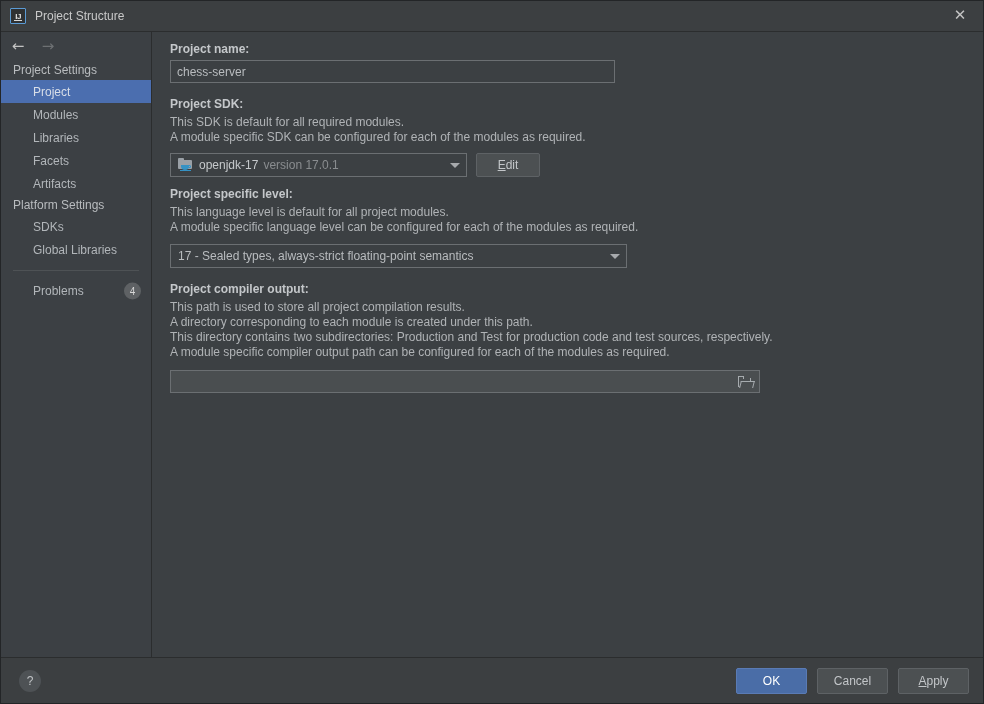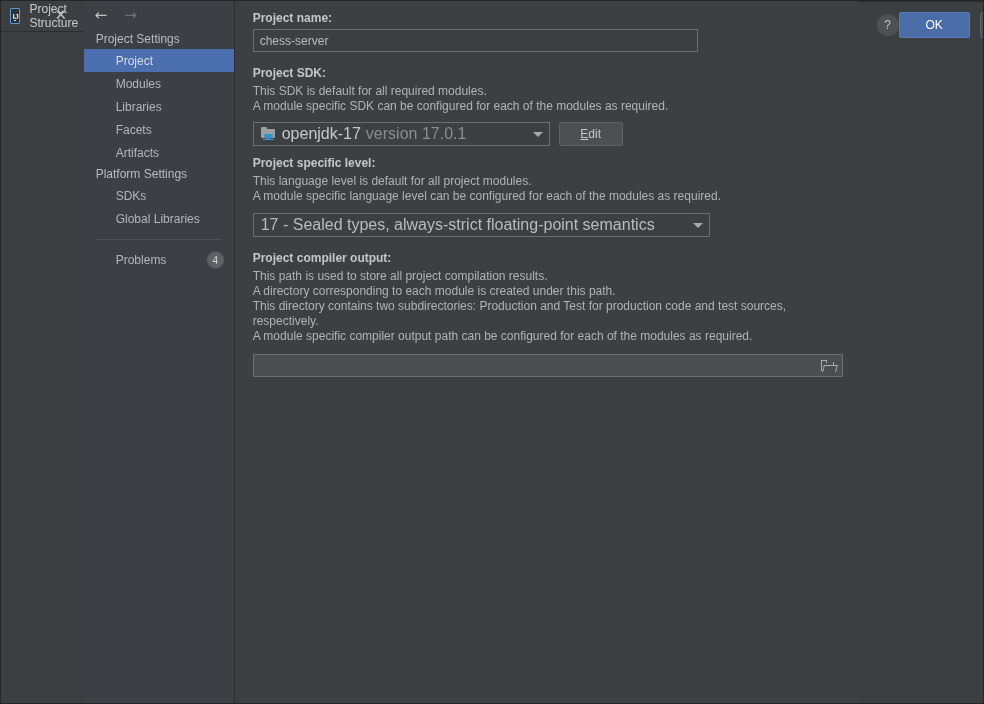--- a/index.html
+++ b/index.html
@@ -17,21 +17,21 @@
     -webkit-font-smoothing: antialiased;
   }
   .dialog {
     position: relative;
     width: 984px;
     height: 704px;
     background: #3c3f41;
     box-sizing: border-box;
     border: 1px solid #232527;
     display: flex;
-    flex-direction: row;
+    flex-direction: column;
     overflow: hidden;
   }
 
   
   .titlebar {
     height: 30px;
     min-height: 30px;
     background: #3c3f41;
     display: flex;
     align-items: center;
@@ -205,21 +205,21 @@
     margin-top: 8px;
   }
   .combo {
     height: 24px;
     border: 1px solid #6b6f72;
     background: #3c4043;
     display: flex;
     align-items: center;
     padding: 0 6px 0 7px;
     box-sizing: border-box;
-    font-size: 16px;
+    font-size: 12px;
     color: #b9bcbf;
     position: relative;
   }
   .combo-sdk { width: 297px; }
   .combo-lang { width: 457px; margin-top: 9px; }
   .combo-label {
     flex: 1;
     display: flex;
     align-items: center;
     gap: 5px;

